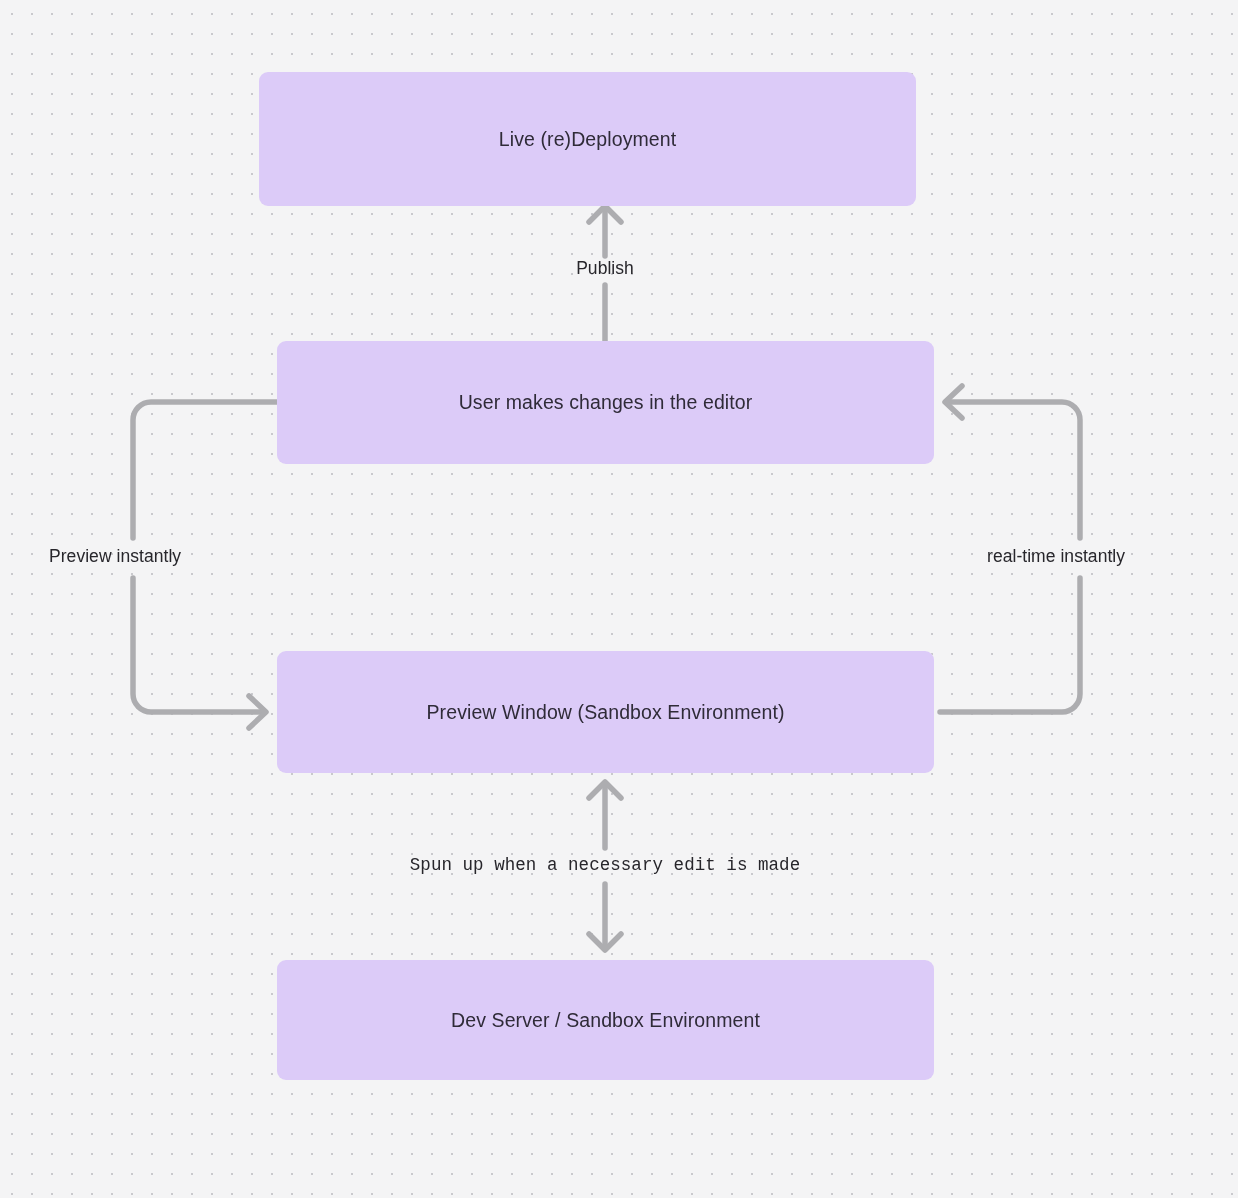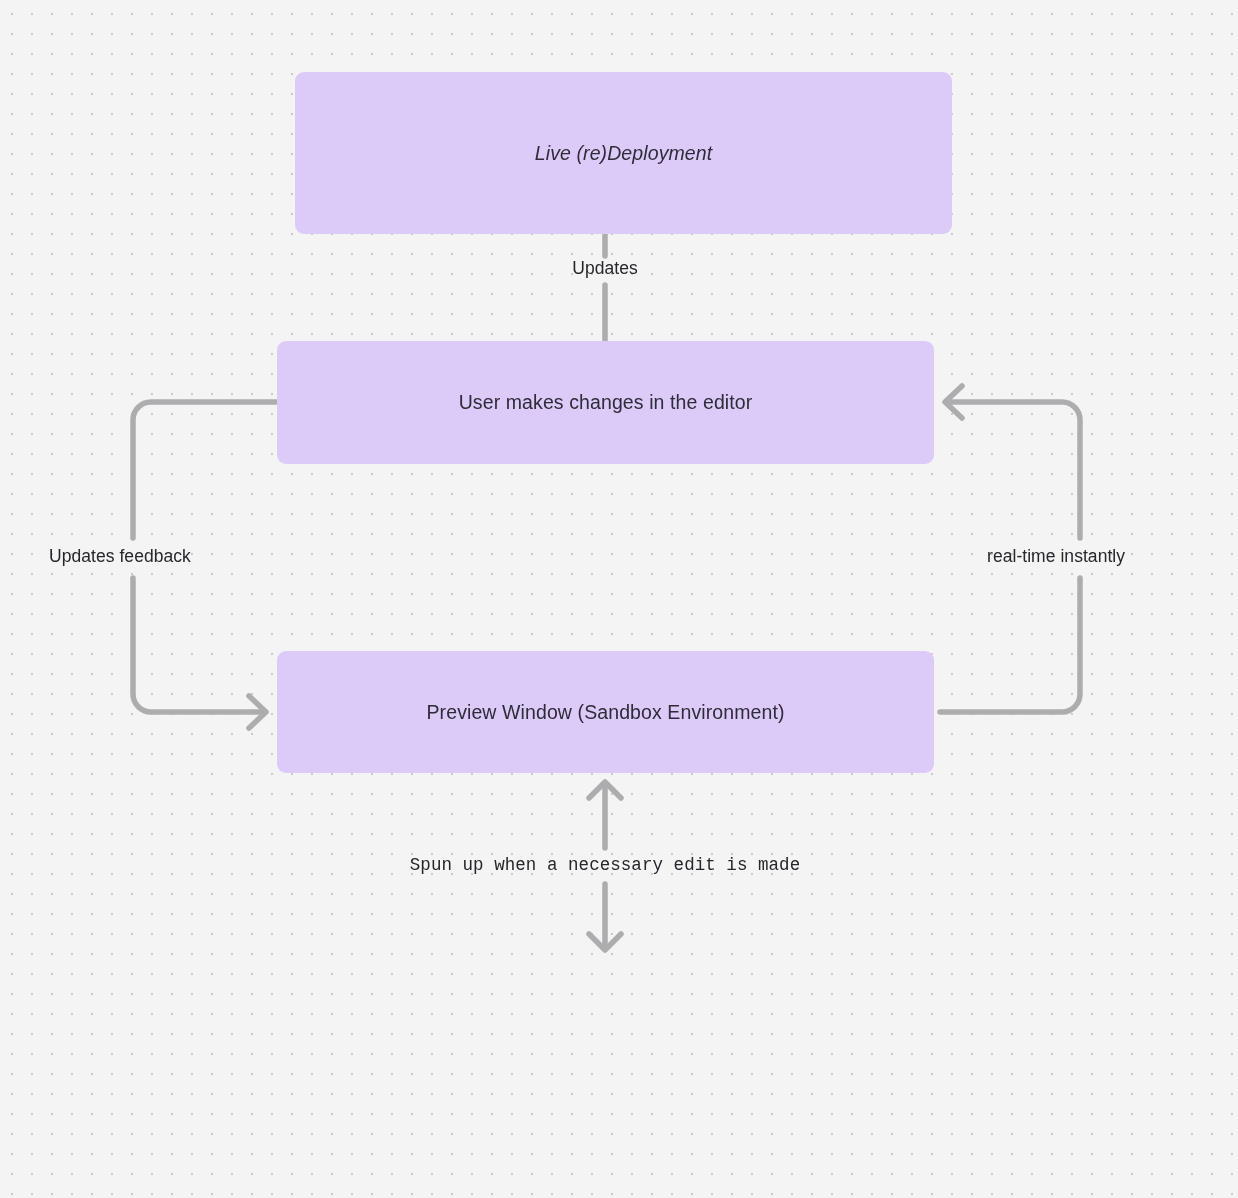--- a/index.html
+++ b/index.html
@@ -57,21 +57,21 @@
     line-height: 1;
   }
   .edge-label.center {
     transform: translate(-50%, -50%);
   }
   .edge-label.left-anchored {
     transform: translate(0, -50%);
   }
 
   
-  #node-live-deployment   { left: 295px; top: 72px;  width: 657px; height: 162px; font-style: italic; }
+  #node-live-deployment   { left: 259px; top: 72px;  width: 657px; height: 134px; }
   #node-user-changes      { left: 277px; top: 341px; width: 657px; height: 123px; }
   #node-preview-window    { left: 277px; top: 651px; width: 657px; height: 122px; }
   #node-dev-server        { left: 277px; top: 960px; width: 657px; height: 120px; }
 
   
   #label-publish          { left: 605px; top: 269px; }
   #label-updates-instantly{ left: 49px;  top: 557px; }
   #label-realtime-feedback{ left: 987px; top: 557px; }
   #label-spun-up          { left: 605px; top: 866px; font-family: Liberation Mono, monospace; }
 </style>
@@ -115,22 +115,25 @@
   </div>
 
   <div class="node" id="node-preview-window">
     <span class="node-label">Preview Window (Sandbox Environment)</span>
   </div>
 
   <div class="node" id="node-user-changes">
     <span class="node-label">User makes changes in the editor</span>
   </div>
 
+  <div class="node" id="node-dev-server">
+    <span class="node-label">Dev Server / Sandbox Environment</span>
+  </div>
 
-  <div class="edge-label center" id="label-publish">Updates</div>
+  <div class="edge-label center" id="label-publish">Publish</div>
 
-  <div class="edge-label left-anchored" id="label-updates-instantly">Updates feedback</div>
+  <div class="edge-label left-anchored" id="label-updates-instantly">Preview instantly</div>
 
   <div class="edge-label left-anchored" id="label-realtime-feedback">real-time instantly</div>
 
   <div class="edge-label center" id="label-spun-up">Spun up when a necessary edit is made</div>
 
 </div>
 
 </body></html>

